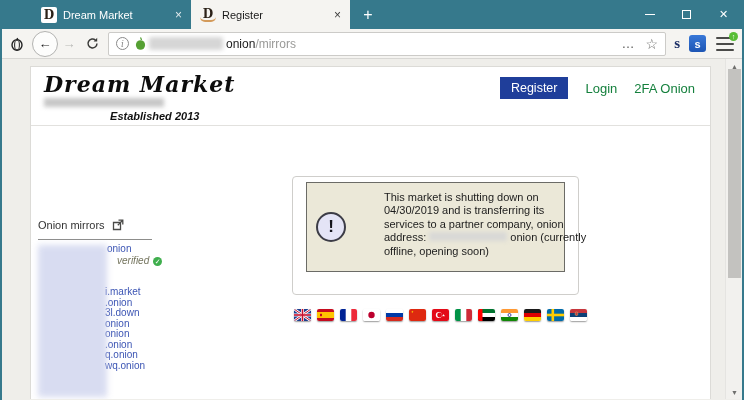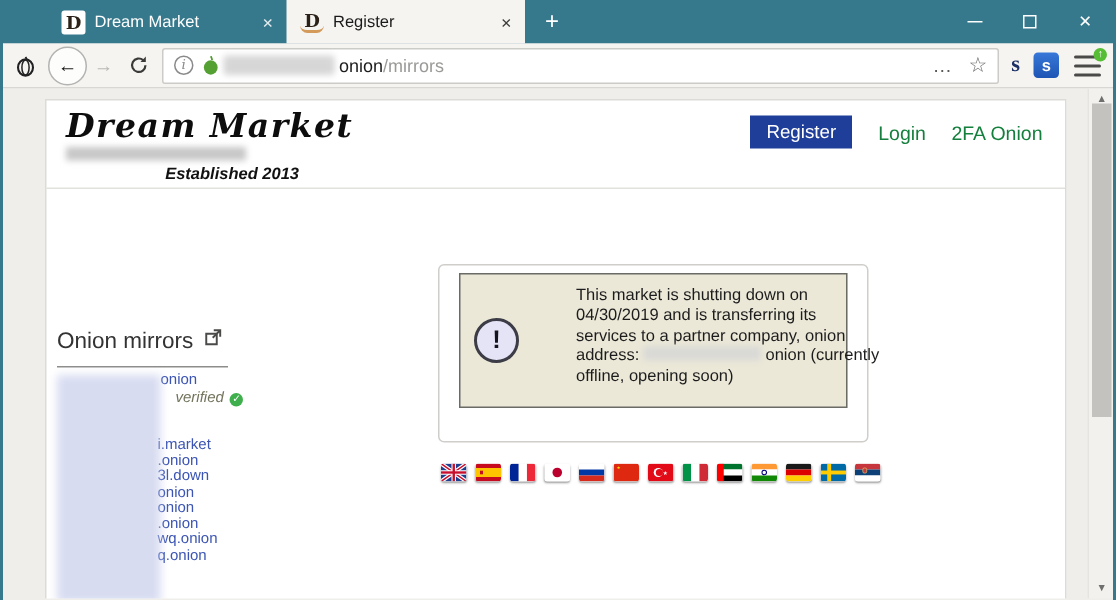--- a/index.html
+++ b/index.html
@@ -76,21 +76,21 @@
   .brand-blur { width:120px; height:9px; margin-top:1px; background:#c7c7c7; filter:blur(2px); }
   .established { font-size:11px; font-weight:bold; font-style:italic; margin:3px 0 0 30px; color:#111;text-align:center; }
   .nav { position:absolute; right:15px; top:10px; display:flex; align-items:center; font-size:13px; }
   .btn-register { background:#1f3e9a; color:#fff; padding:4px 11px; font-size:12.5px; }
   .nav-link { color:#15803d; margin-left:17px; text-decoration:none; }
 
   .card-body { position:relative; }
 
   
   .mirrors { position:absolute; left:7px; top:93px; width:240px; }
-  .mirrors-head { display:flex; align-items:flex-start; font-size:15px; color:#333; }
+  .mirrors-head { display:flex; align-items:flex-start; font-size:11px; color:#333; }
   .extlink-ic { margin-left:7px; }
   .mirrors-rule { width:114px; border-top:1px solid #8d8d8b; margin-top:8px; }
   .mirror-list { position:relative; margin-top:3px; font-size:10px; color:#3c55b4; }
   .mirror-blur { position:absolute; left:0; top:2px; width:69px; height:152px;
                  background:rgba(198,204,234,.68); filter:blur(3px); }
   .mrow { height:12px; line-height:12px; padding-left:69px; white-space:nowrap; }
   .mrow-verified { padding-left:79px; font-style:italic; color:#73735c; display:flex; align-items:center; }
   .vbadge { width:9px; height:9px; border-radius:50%; background:#3fae4d; color:#fff; font-size:7px;
             line-height:9px; text-align:center; margin-left:4px; }
   .maddr { height:11px; line-height:11px; padding-left:67px; }
@@ -220,22 +220,22 @@
               <span class="vbadge">✓</span>
             </div>
             <div class="sp8"></div>
             <div class="sp12"></div>
             <div class="mlist-row">i.market</div>
             <div class="mlist-row">.onion</div>
             <div class="mlist-row">3l.down</div>
             <div class="mlist-row">onion</div>
             <div class="mlist-row">onion</div>
             <div class="mlist-row">.onion</div>
+            <div class="mlist-row">q.onion</div>
             <div class="mlist-row">wq.onion</div>
-            <div class="mlist-row">q.onion</div>
           </div>
         </div>
 
         <div class="notice-outer">
           <div class="notice-inner">
             <div class="notice-ic">!</div>
             <div class="notice-text">
               <span>This market is shutting down on 04/30/2019 and is transferring its services to a partner company, onion address:</span>
               <span class="inline-blur"></span>
               <span>onion (currently offline, opening soon)</span>

